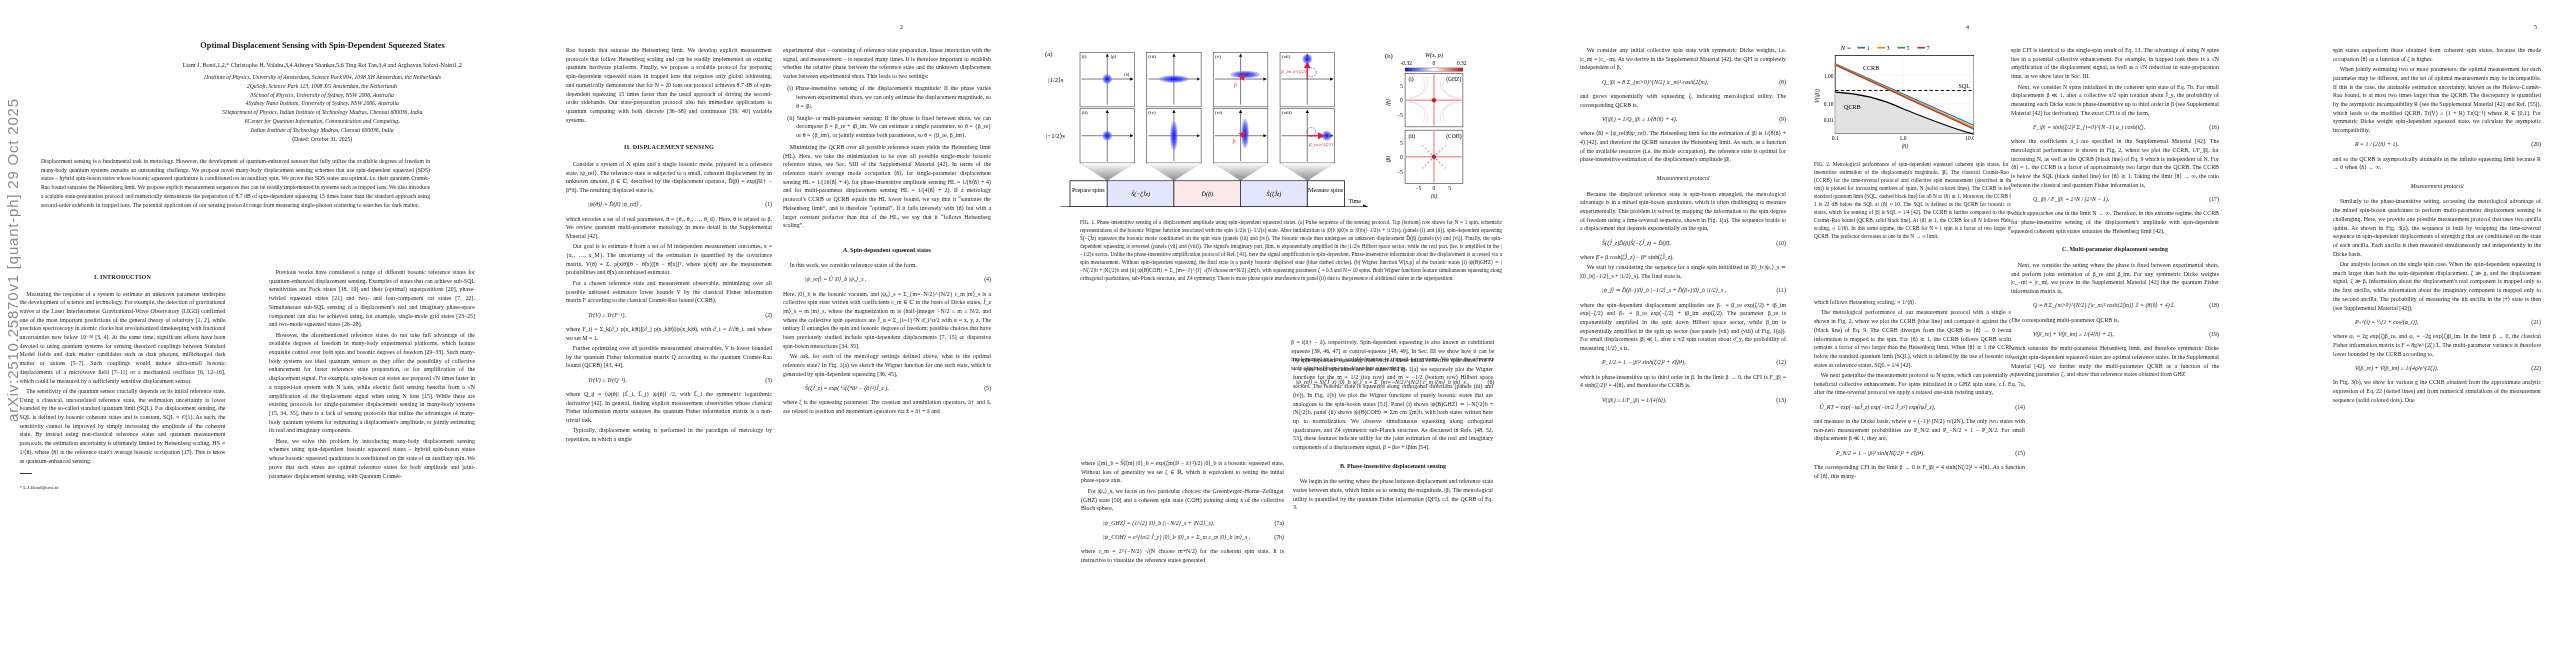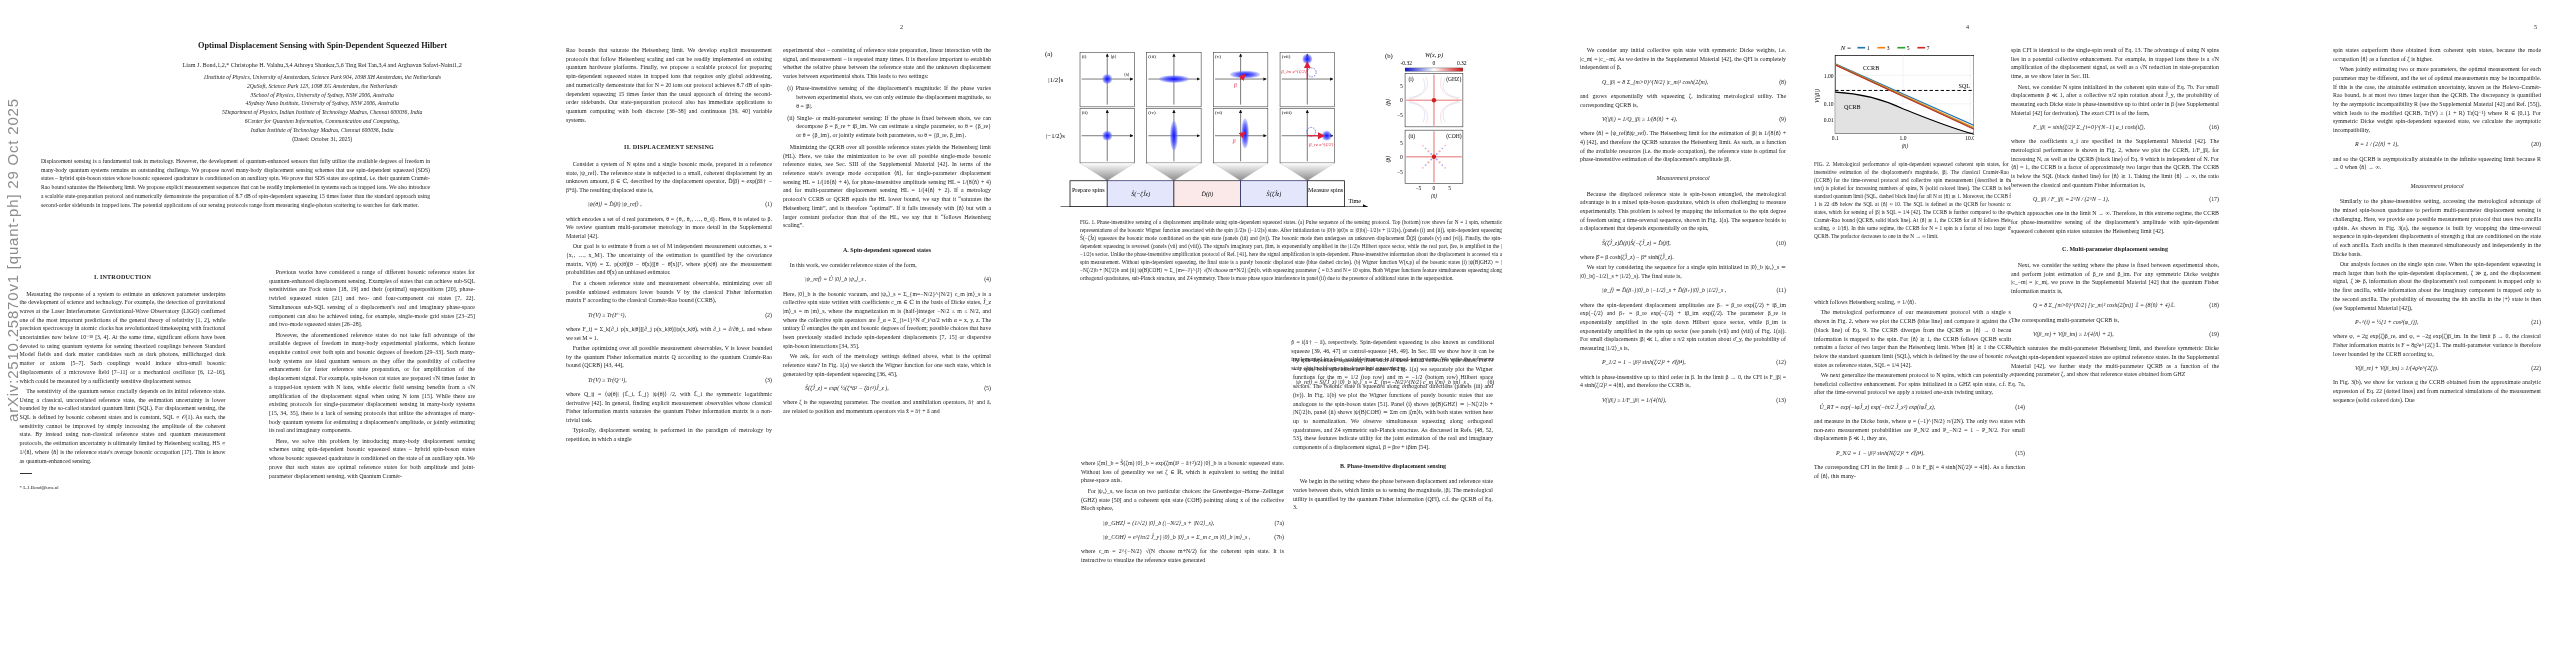--- a/index.html
+++ b/index.html
@@ -30,21 +30,21 @@
   ul.items li { padding-left: 13.3px; text-indent: -9px; margin-bottom: 3.3px; }
 </style>
 </head>
 <body>
 
 <div class="page p1">
   <div class="arxiv">
       <span>arXiv:2510.25870v1  [quant-ph]  29 Oct 2025</span>
     </div>
 
-  <div class="title">Optimal Displacement Sensing with Spin-Dependent Squeezed Hilbert</div>
+  <div class="title">Optimal Displacement Sensing with Spin-Dependent Squeezed States</div>
   <div class="authors">Liam J. Bond,1,2,* Christophe H. Valahu,3,4 Athreya Shankar,5,6 Ting Rei Tan,3,4 and Arghavan Safavi-Naini1,2</div>
   <div class="affil">
     <div>1Institute of Physics, University of Amsterdam, Science Park 904, 1098 XH Amsterdam, the Netherlands</div>
     <div>2QuSoft, Science Park 123, 1098 XG Amsterdam, the Netherlands</div>
     <div>3School of Physics, University of Sydney, NSW 2006, Australia</div>
     <div>4Sydney Nano Institute, University of Sydney, NSW 2006, Australia</div>
     <div>5Department of Physics, Indian Institute of Technology Madras, Chennai 600036, India</div>
     <div>6Center for Quantum Information, Communication and Computing,</div>
     <div>Indian Institute of Technology Madras, Chennai 600036, India</div>
     <div class="dated">(Dated: October 31, 2025)</div>

